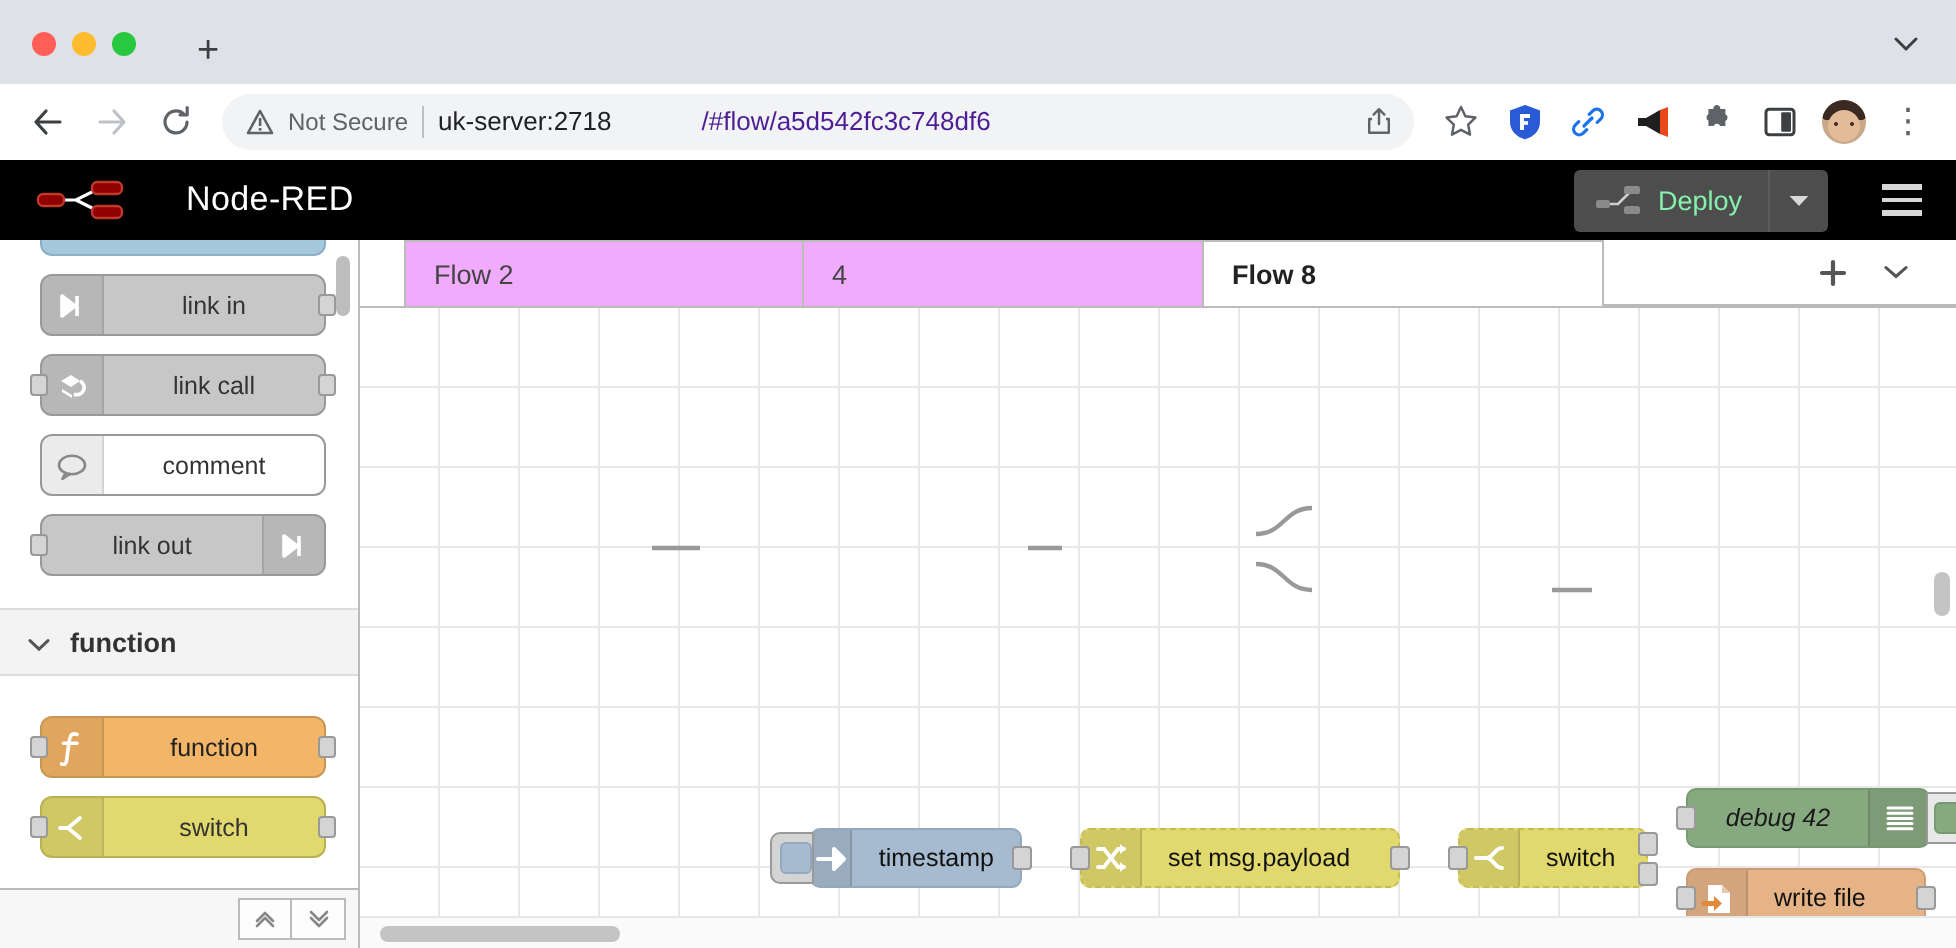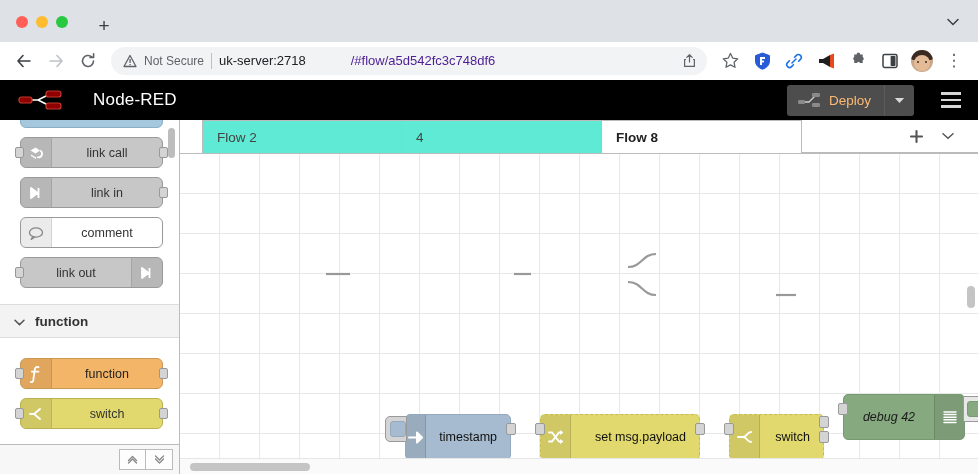--- a/index.html
+++ b/index.html
@@ -101,21 +101,21 @@
   .nr { position: absolute; top: 80px; left: 0; width: 978px; height: 394px; background:#fff; }
 
   .nr-header {
     height: 40px; background: #000; display: flex; align-items: center;
     padding: 0 0 0 18px; position: relative;
   }
   .nr-logo { display: flex; align-items: center; gap: 27px; }
   .nr-logo-title { color: #fff; font-size: 17px; letter-spacing: .2px; }
   .hdr-spacer { flex: 1; }
   .deploy {
-    height: 31px; background: #4d4d4d; color: #fdba74; display: flex;
+    height: 31px; background: #4d4d4d; color: #86efac; display: flex;
     align-items: center; border-radius: 3px; margin-right: 16px;
     font-size: 13.5px; overflow: hidden;
   }
   .deploy-main { display: flex; align-items: center; gap: 9px; padding: 0 13px 0 11px; height:100%; }
   .deploy-caret { width: 30px; height: 100%; display: flex; align-items:center;
                   justify-content:center; border-left: 1px solid #5c5c5c; }
   .hamburger { width: 42px; height: 40px; display: flex; flex-direction: column;
                align-items: center; justify-content: center; gap: 4px; margin-right: 6px; }
   .hamburger i { width: 20px; height: 2.5px; background: #d6d6d6; display:block; }
 
@@ -162,21 +162,21 @@
                     display: flex; align-items: center; justify-content: flex-end;
                     padding-right: 6px; gap: 0; }
   .pf-btn { width: 27px; height: 21px; border: 1px solid #bbb; background: #fdfdfd;
             display: flex; align-items: center; justify-content: center; color:#888; }
   .pf-btn + .pf-btn { border-left: none; }
 
   
   .ws { flex: 1; display: flex; flex-direction: column; position: relative; background: #fff; }
   .tabbar { height: 34px; background: #fff; display: flex; align-items: stretch;
             border-bottom: 1px solid #bbb; position: relative; }
-  .tab { min-width: 200px; background: #5eead4; border: 1px solid #bbb;
+  .tab { min-width: 200px; background: #f0abfc; border: 1px solid #bbb;
          border-bottom: none; border-left: none; display: flex; align-items: center;
          padding: 0 14px; font-size: 13.5px; color: #444; }
   .tab:first-child { border-left: 1px solid #bbb; margin-left: 22px; }
   .tab.active { background: #fff; font-weight: bold; color: #222; position: relative; z-index: 2; }
   .tabbar-spacer { flex: 1; border-bottom: 1px solid #bbb; }
   .tab-actions { display: flex; align-items: center; gap: 4px; padding: 0 16px 0 0;
                  border-bottom: 1px solid #bbb; }
   .tab-act { width: 28px; height: 26px; display:flex; align-items:center;
              justify-content:center; color:#666; }
 
@@ -191,22 +191,22 @@
   .canvas-hscroll { position: absolute; left: 0; bottom: 0; height: 16px;
                     width: 100%; background: #fafafa; border-top: 1px solid #e6e6e6; }
   .canvas-hscroll .thumb { position: absolute; left: 10px; top: 4px; width: 120px;
                            height: 8px; background: #c4c4c4; border-radius: 5px; }
   .canvas-vscroll { position: absolute; right: 0; top: 0; width: 14px; height: 100%;
                     background: transparent; }
   .canvas-vscroll .thumb { position: absolute; right: 3px; top: 132px; width: 8px;
                            height: 22px; background: #c4c4c4; border-radius: 5px; }
 
   
-  .node { position: absolute; height: 46px; border: 1px solid #999; border-radius: 5px;
-          display: flex; align-items: center; box-shadow: 0 0 0 0 transparent; justify-content: space-between; }
+  .node { position: absolute; height: 30px; border: 1px solid #999; border-radius: 5px;
+          display: flex; align-items: center; box-shadow: 0 0 0 0 transparent; }
   .node .nico { width: 30px; height: 100%; display:flex; align-items:center;
                 justify-content:center; background: rgba(0,0,0,.08);
                 border-right: 1px solid rgba(0,0,0,.12); border-radius: 4px 0 0 4px; }
   .node .nico.right { border-radius: 0 4px 4px 0; border-right:none;
                       border-left: 1px solid rgba(0,0,0,.12); }
   .node .nlabel { padding: 0 13px; font-size: 12.5px; color: #111; white-space: nowrap; }
   .node.inject { background: #a6bbcf; border-color: #93a9bd; }
   .node.change { background: #e2d96e; border-color: #c5bc57; border-style: dashed;}
   .node.switchn { background: #e2d96e; border-color: #c5bc57; border-style: dashed;}
   .node.debugn { background: #87a980; border-color: #789a72; }
@@ -378,38 +378,38 @@
 
     <div class="nr-body">
 
       <div class="palette">
 
         <div class="palette-scroll">
           <div class="pnode partial"></div>
 
           <div class="pnode">
             <span class="pico">
+              <svg width="16" height="16" viewBox="0 0 16 16">
+                  <path d="M3 3 L9.5 8 L3 13 Z M10.5 3 L10.5 13" fill="#fff" stroke="#fff" stroke-width="1.8" stroke-linejoin="round"></path>
+                </svg>
+            </span>
+            <span class="plabel">link in</span>
+            <span class="port out"></span>
+          </div>
+
+          <div class="pnode">
+            <span class="pico">
               <svg width="17" height="16" viewBox="0 0 17 16">
                   <path d="M2.5 5.5 L7.5 2.5 L12 5.5 L7.5 8.5 Z" fill="#fff"></path>
                   <path d="M12 5.5 a3.5 3.5 0 1 1 -3 6.5" fill="none" stroke="#fff" stroke-width="1.8"></path>
                   <path d="M3 9.5 L8 12.5 L8 14 L3 11 Z" fill="#fff"></path>
                 </svg>
             </span>
             <span class="plabel">link call</span>
             <span class="port in"></span>
-            <span class="port out"></span>
-          </div>
-
-          <div class="pnode">
-            <span class="pico">
-              <svg width="16" height="16" viewBox="0 0 16 16">
-                  <path d="M3 3 L9.5 8 L3 13 Z M10.5 3 L10.5 13" fill="#fff" stroke="#fff" stroke-width="1.8" stroke-linejoin="round"></path>
-                </svg>
-            </span>
-            <span class="plabel">link in</span>
             <span class="port out"></span>
           </div>
 
           <div class="pnode comment">
             <span class="pico">
               <svg width="18" height="14" viewBox="0 0 18 14">
                   <ellipse cx="9" cy="6.5" rx="6.5" ry="4.6" fill="none" stroke="#888" stroke-width="1.3"></ellipse>
                   <path d="M6 10 L4.2 13.4 L8.2 10.8" fill="none" stroke="#888" stroke-width="1.3" stroke-linejoin="round"></path>
                 </svg>
             </span>
@@ -559,20 +559,32 @@
             <span class="nico right">
               <svg width="16" height="15" viewBox="0 0 16 15">
                   <path d="M2 2 H14 M2 4.6 H14 M2 7.2 H14 M2 9.8 H14 M2 12.4 H14" stroke="#fff" stroke-width="1.5" stroke-linecap="round"></path>
                 </svg>
             </span>
             <span class="btn-right">
                 <i></i>
               </span>
           </div>
 
+          <div class="node filen" style="left:663px; top:280px; width:120px;">
+            <span class="nico">
+              <svg width="18" height="17" viewBox="0 0 18 17">
+                  <path d="M4 1.5 H11 L15 5.5 V15.5 H4 Z" fill="#fff"></path>
+                  <path d="M11 1.5 V5.5 H15" fill="#e8c9ae"></path>
+                  <path d="M1 9.5 H7 L7 7 L11 10.8 L7 14.5 L7 12 H1 Z" fill="#e08a3c"></path>
+                </svg>
+            </span>
+            <span class="nlabel">write file</span>
+            <span class="nport" style="left:-6px; top:8px;"></span>
+            <span class="nport" style="right:-6px; top:8px;"></span>
+          </div>
 
           <div class="canvas-vscroll">
             <span class="thumb"></span>
           </div>
           <div class="canvas-hscroll">
             <span class="thumb"></span>
           </div>
         </div>
       </div>
     </div>

